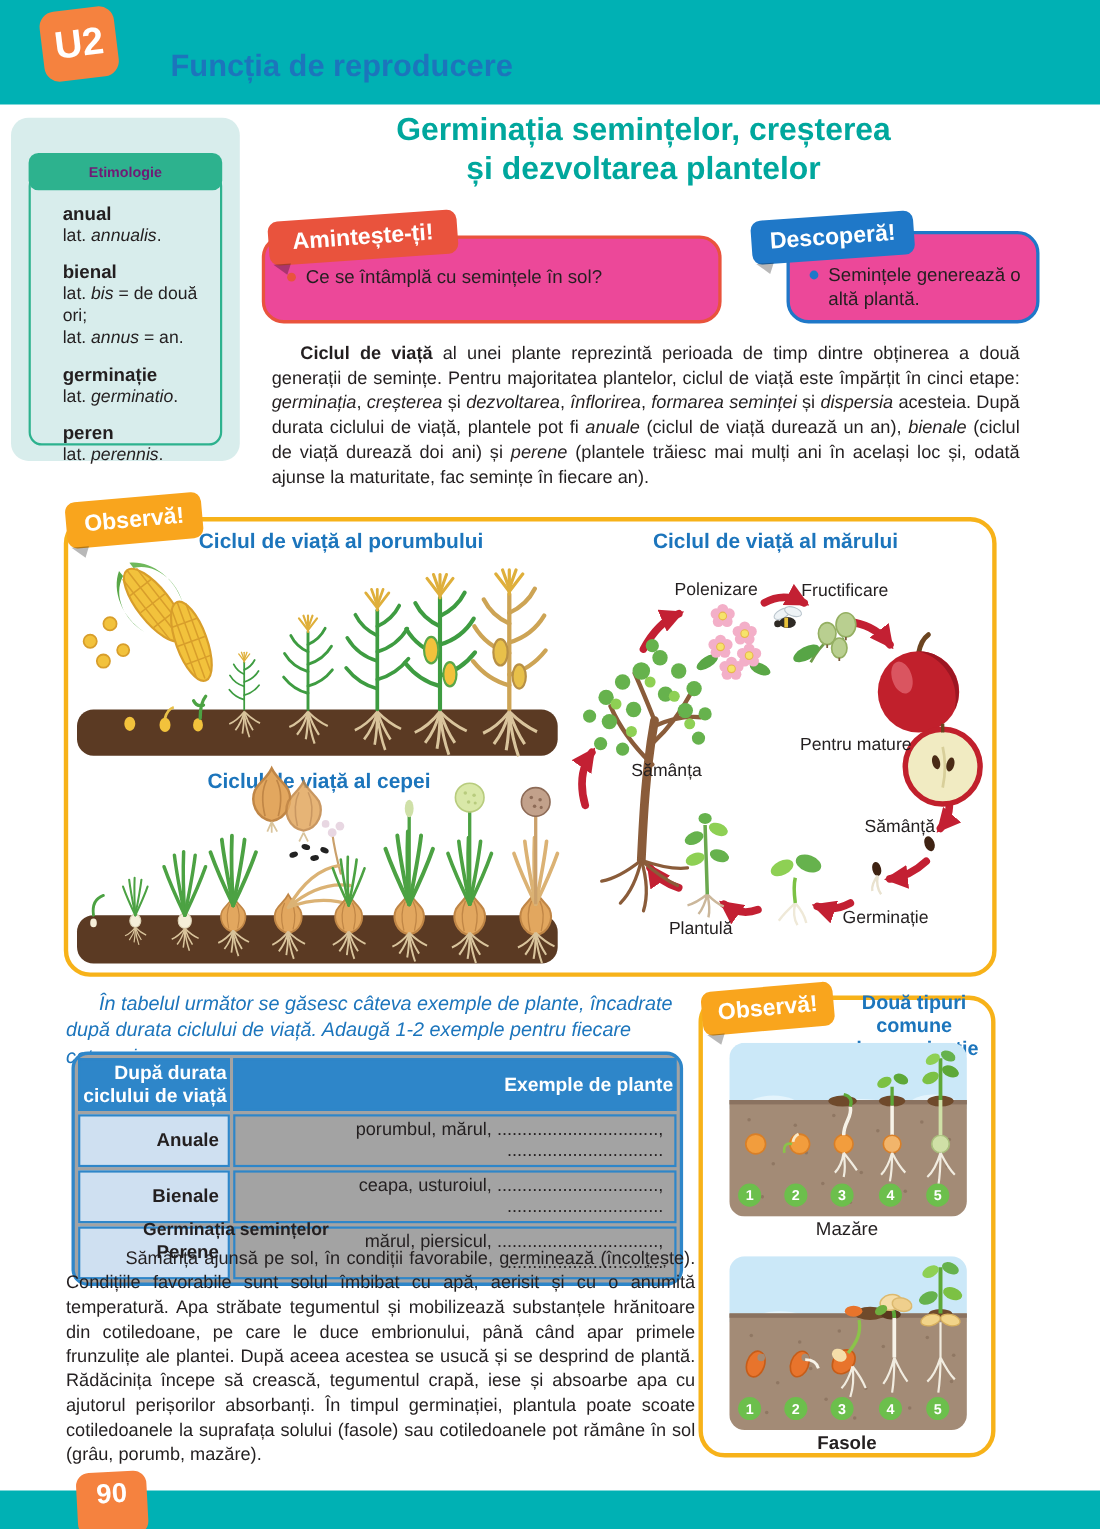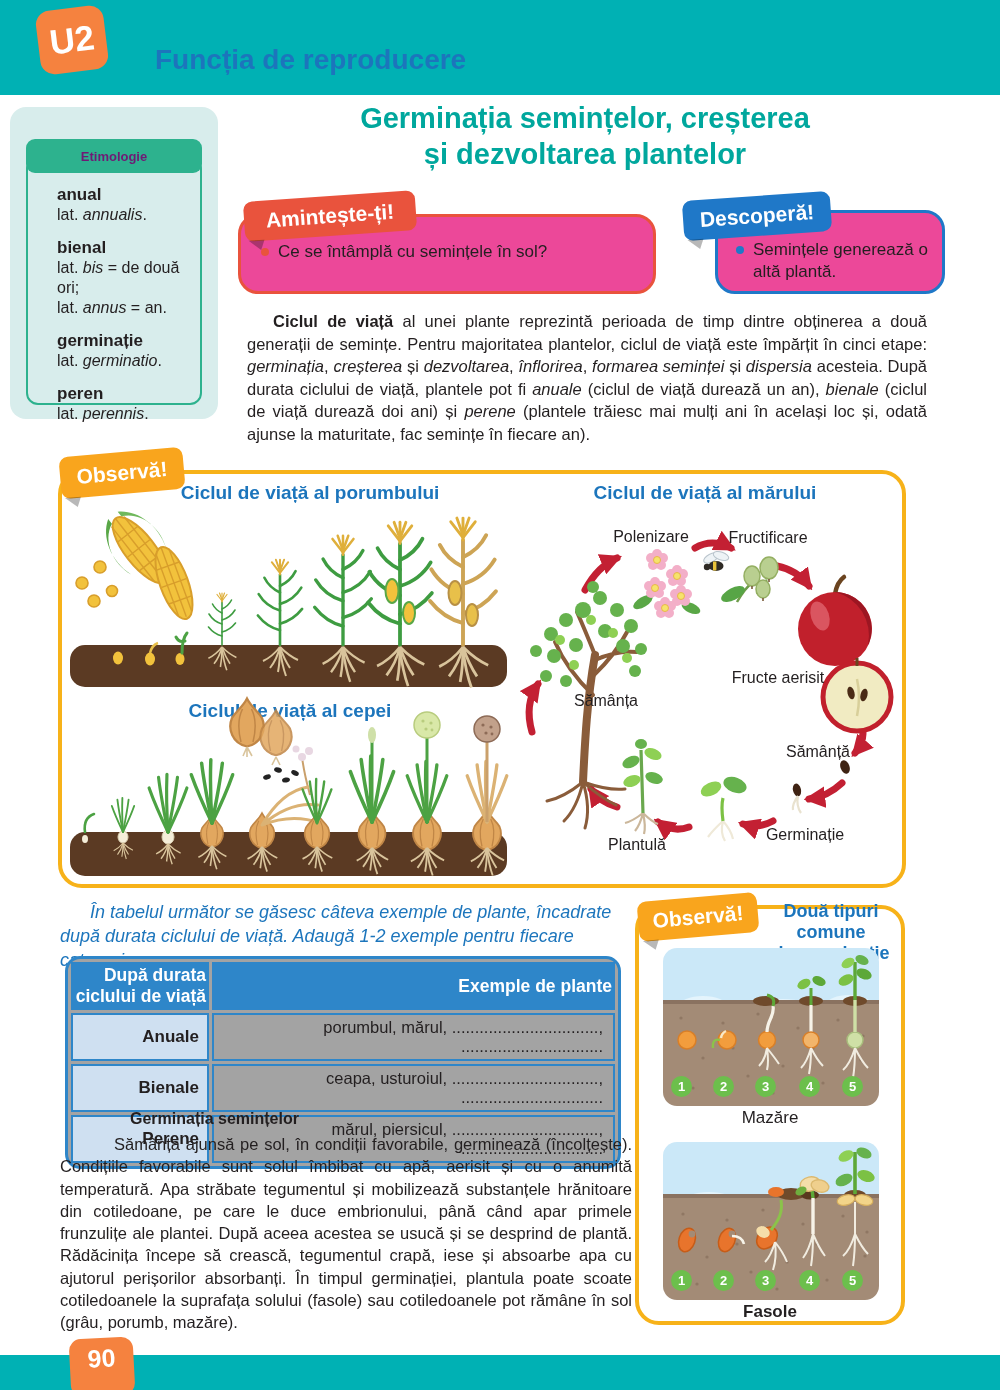--- a/index.html
+++ b/index.html
@@ -447,21 +447,21 @@
       <ellipse cx="126" cy="272" rx="9" ry="5.5" fill="#66b24d" transform="rotate(-24 126 272)"></ellipse>
       <ellipse cx="148" cy="264" rx="9" ry="5.5" fill="#8ed054" transform="rotate(22 148 264)"></ellipse>
       <ellipse cx="127" cy="291" rx="9" ry="5.5" fill="#8ed054" transform="rotate(-20 127 291)"></ellipse>
       <ellipse cx="149" cy="288" rx="9" ry="5.5" fill="#66b24d" transform="rotate(18 149 288)"></ellipse>
       <ellipse cx="136" cy="254" rx="6" ry="5" fill="#66b24d"></ellipse>
     </g>
   </svg>
 
   <span class="cycle-label" style="left:596px;top:528px;width:110px;">Polenizare</span>
   <span class="cycle-label" style="left:712px;top:529px;width:112px;">Fructificare</span>
-  <span class="cycle-label" style="left:722px;top:669px;width:112px;">Fructe aerisit</span>
+  <span class="cycle-label" style="left:722px;top:669px;width:112px;">Pentru mature</span>
   <span class="cycle-label" style="left:768px;top:743px;width:100px;">Sămânță</span>
   <span class="cycle-label" style="left:750px;top:826px;width:110px;">Germinație</span>
   <span class="cycle-label" style="left:582px;top:836px;width:110px;">Plantulă</span>
   <span class="cycle-label" style="left:566px;top:692px;width:80px;">Sămânța</span>
 
   <p class="table-intro">În tabelul următor se găsesc câteva exemple de plante, încadrate după durata ciclului de viață. Adaugă 1-2 exemple pentru fiecare categorie.</p>
 
   <div class="plant-table">
     <table>
       <tbody>

